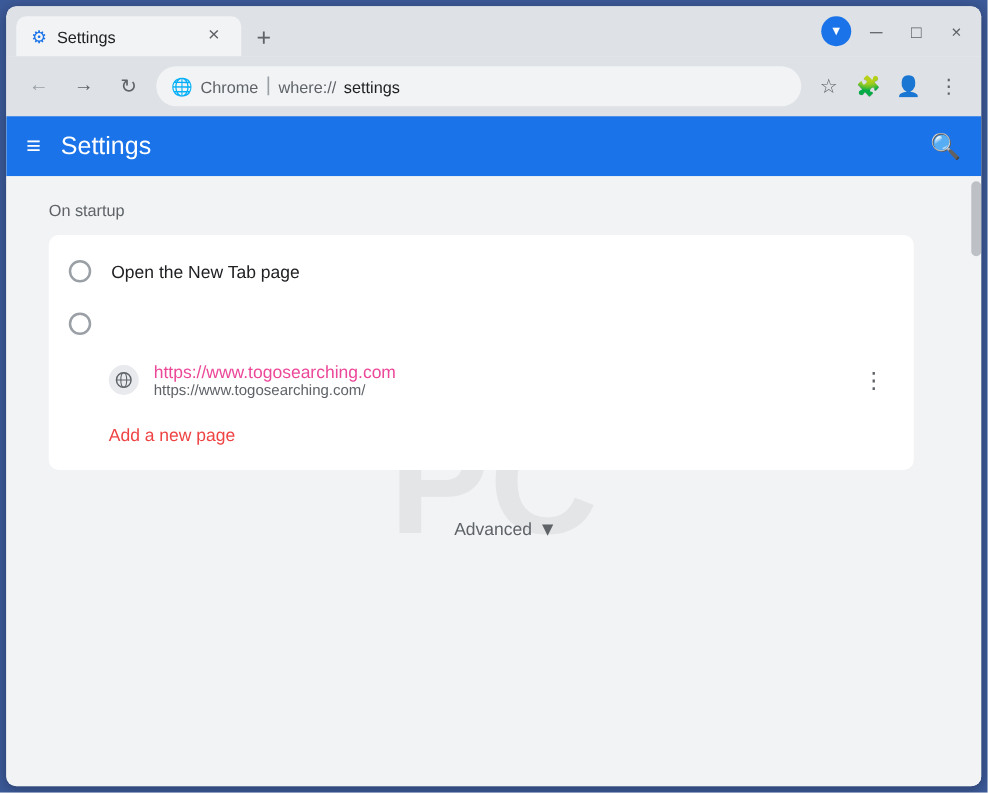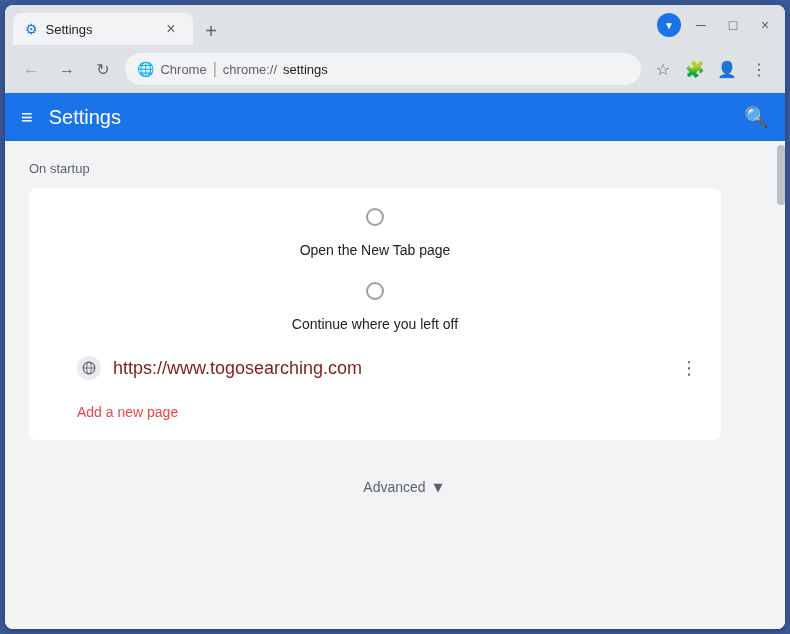--- a/index.html
+++ b/index.html
@@ -217,20 +217,21 @@
       height: 60px;
       background: #bdc1c6;
       border-radius: 4px;
       position: absolute;
       top: 4px;
     }
 
     .content-inner {
       padding: 20px 24px 20px 24px;
       max-width: 740px;
+      margin-left: 10px;
     }
 
     
     .watermark {
       position: absolute;
       top: 50%;
       left: 50%;
       transform: translate(-50%, -50%);
       font-size: 120px;
       font-weight: 900;
@@ -256,21 +257,20 @@
       position: relative;
       z-index: 1;
     }
 
     .radio-option {
       display: flex;
       align-items: center;
       padding: 12px 16px;
       gap: 16px;
       cursor: pointer;
-      flex-direction: column;
     }
 
     .radio-circle {
       width: 18px;
       height: 18px;
       border-radius: 50%;
       border: 2px solid #9aa0a6;
       display: flex;
       align-items: center;
       justify-content: center;
@@ -308,22 +308,22 @@
       flex-shrink: 0;
     }
     .url-favicon svg {
       width: 14px;
       height: 14px;
     }
     .url-text-block {
       flex: 1;
     }
     .url-main {
-      font-size: 18px;
-      color: #7f1d1d;
+      font-size: 14px;
+      color: #ec4899;
     }
     .url-sub {
       font-size: 12px;
       color: #5f6368;
     }
     .more-btn {
       width: 32px;
       height: 32px;
       display: flex;
       align-items: center;
@@ -389,21 +389,21 @@
   </div>
 
   <div class="address-bar">
     <div class="nav-btn disabled">←</div>
     <div class="nav-btn">→</div>
     <div class="nav-btn">↻</div>
     <div class="url-bar">
       <span class="url-icon">🌐</span>
       <span class="url-scheme">Chrome</span>
       <span class="url-divider">|</span>
-      <span class="url-scheme">chrome://</span>
+      <span class="url-scheme">where://</span>
       <span class="url-host">settings</span>
     </div>
     <div class="address-actions">
       <div class="addr-btn">☆</div>
       <div class="addr-btn">🧩</div>
       <div class="addr-btn">👤</div>
       <div class="addr-btn">⋮</div>
     </div>
   </div>
 
@@ -424,34 +424,34 @@
 
         <div class="radio-option">
           <div class="radio-circle">
           </div>
           <span class="radio-label">Open the New Tab page</span>
         </div>
 
         <div class="radio-option">
           <div class="radio-circle">
           </div>
-          <span class="radio-label">Continue where you left off</span>
         </div>
 
 
         <div class="startup-url-entry">
           <div class="url-favicon">
             <svg viewBox="0 0 24 24" fill="none">
               <circle cx="12" cy="12" r="10" stroke="#5f6368" stroke-width="2"></circle>
               <ellipse cx="12" cy="12" rx="4" ry="10" stroke="#5f6368" stroke-width="1.5"></ellipse>
               <line x1="2" y1="12" x2="22" y2="12" stroke="#5f6368" stroke-width="1.5"></line>
             </svg>
           </div>
           <div class="url-text-block">
             <div class="url-main">https://www.togosearching.com</div>
+            <div class="url-sub">https://www.togosearching.com/</div>
           </div>
           <div class="more-btn">⋮</div>
         </div>
 
         <span class="action-link">Add a new page</span>
 
       </div>
     </div>
 
     <div class="advanced-footer">

